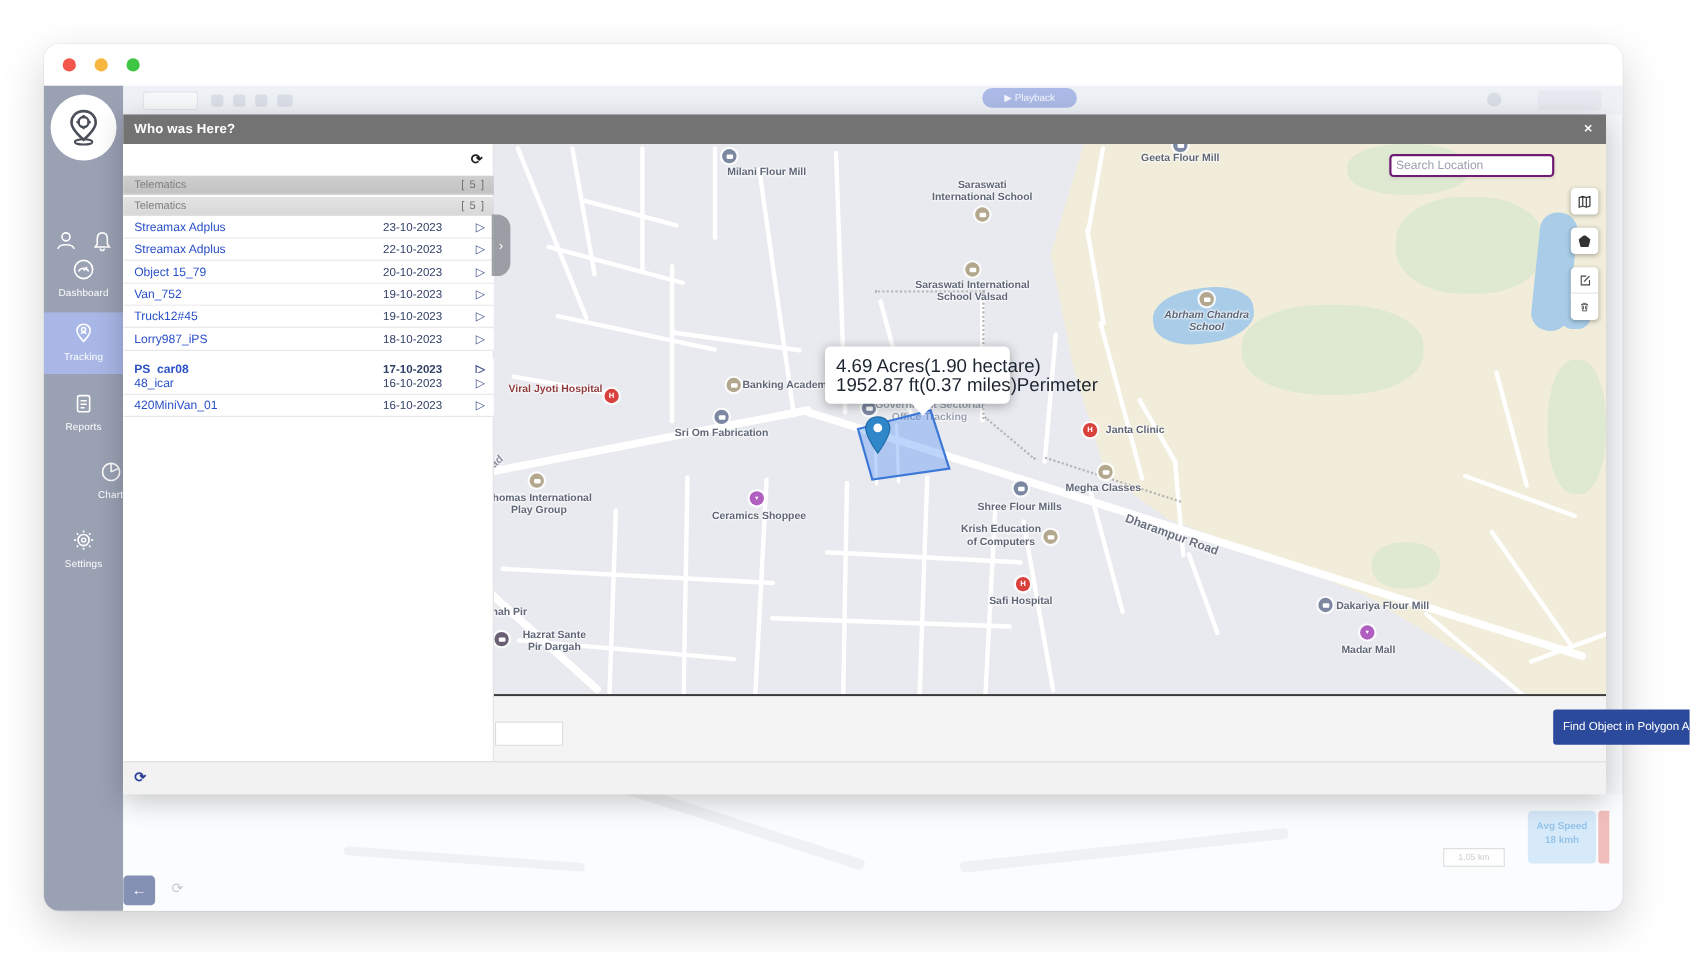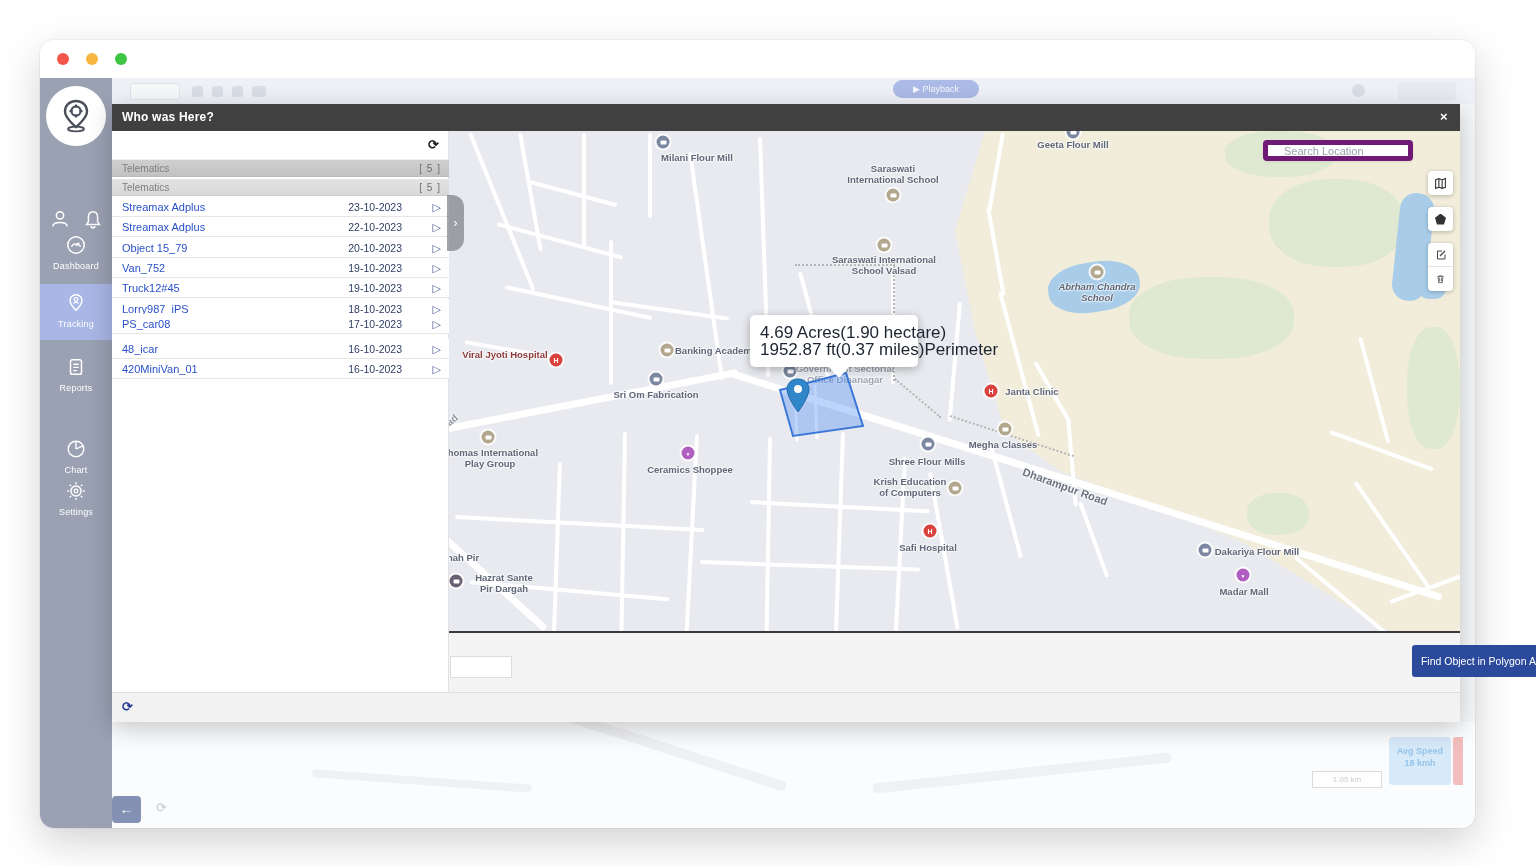--- a/index.html
+++ b/index.html
@@ -29,27 +29,27 @@
   .playback { position:absolute; left:781px; top:2px; width:86px; height:18px; background:#5b79d4; border-radius:9px;
               color:#fff; font-size:9px; text-align:center; line-height:18px; opacity:.45; }
   .bottomstrip { position:absolute; left:72px; top:682px; width:1363px; height:106px; background:#fbfcfd; border-radius:0 0 14px 0; overflow:hidden; }
   .streak { position:absolute; background:#f0f1f3; border-radius:4px; }
   .backbtn { position:absolute; left:0px; top:74px; width:29px; height:27px; background:#8490b4; border-radius:4px;
              color:#fff; font-size:14px; text-align:center; line-height:27px; }
   .f-reload { position:absolute; left:44px; top:78px; color:#9aa0ab; font-size:13px; opacity:.55; }
   .avgbox { position:absolute; left:1277px; top:15px; width:62px; height:48px; background:#d4e9f9; border-radius:4px;
             color:#8fc0e8; font-size:9px; font-weight:bold; text-align:center; padding-top:8px; line-height:12px; opacity:.92; }
   .redbox { position:absolute; left:1341px; top:15px; width:10px; height:48px; background:#f2bdbd; border-radius:3px 0 0 3px; }
-  .scalebox { position:absolute; left:1200px; top:49px; width:70px; height:17px; background:#fff; border:1px solid #d5d5d5;
+  .scalebox { position:absolute; left:1200px; top:49px; width:56px; height:17px; background:#fff; border:1px solid #d5d5d5;
               color:#c3c3c3; font-size:8px; text-align:center; line-height:15px; opacity:.8; }
 
   
   .modal { position:absolute; left:72px; top:64px; width:1348px; height:618px; background:#fff;
            box-shadow:0 6px 24px rgba(0,0,0,.22); }
-  .modal-header { position:absolute; left:0; top:0; width:1348px; height:27px; background:#404040; }
+  .modal-header { position:absolute; left:0; top:0; width:1348px; height:27px; background:#737373; }
   .modal-title { position:absolute; left:10px; top:6px; color:#fff; font-size:12px; font-weight:bold; letter-spacing:.2px; }
   .modal-close { position:absolute; left:1328px; top:5px; color:#fff; font-size:13px; font-weight:bold; cursor:default; }
 
   
   .panel { position:absolute; left:0; top:27px; width:337px; height:561px; background:#fff; border-right:1px solid #e2e2e2; }
   .search-row { position:absolute; left:0; top:0; width:337px; height:29px; border-bottom:1px solid #eee; }
   .search-input { position:absolute; left:8px; top:5px; width:300px; height:19px; border:1px solid #b9b9b9; border-radius:2px;
                   font-size:11px; padding:0 6px; color:#444; font-family:"Liberation Sans",sans-serif; }
   .search-input::placeholder { color:#666; }
   .p-reload { position:absolute; left:316px; top:6px; font-size:13px; color:#222; font-weight:bold; }
@@ -78,22 +78,22 @@
             white-space:pre-line; transform:translate(-50%,-50%); text-shadow:0 0 2px #fff,0 1px 2px #fff,0 -1px 2px #fff; z-index:6; }
   .poi { position:absolute; width:13px; height:13px; border-radius:50%; transform:translate(-50%,-50%);
          display:flex; align-items:center; justify-content:center; color:#fff; font-size:7px; font-weight:bold;
          box-shadow:0 0 0 2px rgba(255,255,255,.85); z-index:5; }
   .poi .sq { width:6px; height:4px; background:#fff; border-radius:1px; }
   .tooltip { position:absolute; left:301px; top:184px; width:168px; height:52px; background:#fff; border-radius:5px;
              box-shadow:0 2px 10px rgba(0,0,0,.3); padding:9px 10px; z-index:20; }
   .tooltip .t1,.tooltip .t2 { font-size:17px; color:#1b2430; line-height:17px; white-space:nowrap; }
   .tooltip .arrow { position:absolute; left:78px; bottom:-11px; width:0; height:0;
                     border-left:11px solid transparent; border-right:11px solid transparent; border-top:12px solid #fff; }
-  .mpsearch { position:absolute; left:814px; top:9px; width:150px; height:21px; border:5px solid #701a75; border-radius:4px;
-              font-size:11px; padding:0 16px; color:#444; box-shadow:0 1px 3px rgba(0,0,0,.08); font-family:"Liberation Sans",sans-serif; z-index:15; }
+  .mpsearch { position:absolute; left:814px; top:9px; width:150px; height:21px; border:2px solid #701a75; border-radius:4px;
+              font-size:11px; padding:0 4px; color:#444; box-shadow:0 1px 3px rgba(0,0,0,.08); font-family:"Liberation Sans",sans-serif; z-index:15; }
   .mpsearch::placeholder { color:#9aa0ad; }
   .mapbtn { position:absolute; left:979px; width:25px; height:24px; background:#fff; border-radius:4px;
             box-shadow:0 1px 4px rgba(0,0,0,.25); display:flex; align-items:center; justify-content:center; z-index:15; }
   .mapbtn-group { position:absolute; left:979px; top:112px; width:25px; height:48px; background:#fff; border-radius:4px;
                   box-shadow:0 1px 4px rgba(0,0,0,.25); z-index:15; }
   .mapbtn-group .cell { width:25px; height:24px; display:flex; align-items:center; justify-content:center; }
   .mapbtn-group .cell:first-child { border-bottom:1px solid #e4e4e4; }
   .penta { width:11px; height:11px; background:#333; clip-path:polygon(50% 0,100% 38%,82% 100%,18% 100%,0 38%); }
 
   
@@ -150,21 +150,21 @@
         </svg>
         <span class="lbl">Tracking</span>
       </div>
       <div class="nav-item" style="top:270px;">
         <svg width="22" height="22" viewBox="0 0 24 24">
           <rect x="6" y="4" width="12" height="16" rx="2" fill="none" stroke="#fff" stroke-width="1.6"></rect>
           <path d="M9 9 h6 M9 12.5 h6 M9 16 h4" stroke="#fff" stroke-width="1.4"></path>
         </svg>
         <span class="lbl">Reports</span>
       </div>
-      <div class="nav-item" style="top:352px;">
+      <div class="nav-item" style="top:332px;text-align:right;">
         <svg width="22" height="22" viewBox="0 0 24 24">
           <circle cx="12" cy="12" r="8.5" fill="none" stroke="#fff" stroke-width="1.6"></circle>
           <path d="M12 12 L12 3.5 M12 12 L19.5 8.5" stroke="#fff" stroke-width="1.5"></path>
         </svg>
         <span class="lbl">Chart</span>
       </div>
       <div class="nav-item" style="top:394px;">
         <svg width="22" height="22" viewBox="0 0 24 24">
           <circle cx="12" cy="12" r="5.5" fill="none" stroke="#fff" stroke-width="1.6"></circle>
           <circle cx="12" cy="12" r="2" fill="none" stroke="#fff" stroke-width="1.4"></circle>
@@ -243,21 +243,21 @@
             <div class="veh" style="top: 147.2px;">
               <span class="vn">Truck12#45</span>
               <span class="vd">19-10-2023</span>
               <span class="vp">▷</span>
             </div>
             <div class="veh" style="top: 167.5px;">
               <span class="vn">Lorry987_iPS</span>
               <span class="vd">18-10-2023</span>
               <span class="vp">▷</span>
             </div>
-            <div class="veh" style="top: 183px;">
+            <div class="veh" style="top: 195px; font-weight: bold;">
               <span class="vn">PS_car08</span>
               <span class="vd">17-10-2023</span>
               <span class="vp">▷</span>
             </div>
             <div class="veh" style="top: 208.1px;">
               <span class="vn">48_icar</span>
               <span class="vd">16-10-2023</span>
               <span class="vp">▷</span>
             </div>
             <div class="veh" style="top: 228.4px;">
@@ -373,21 +373,21 @@
             <div class="poi" style="left: 218px; top: 219px; background: rgb(179, 168, 142);">
               <span class="sq"></span>
             </div>
             <div class="mlabel" style="left: 56px; top: 223px; color: rgb(143, 59, 59);">Viral Jyoti Hospital</div>
             <div class="poi" style="left: 107px; top: 229px; background: rgb(217, 65, 61);">H</div>
             <div class="mlabel" style="left: 207px; top: 263px;">Sri Om Fabrication</div>
             <div class="poi" style="left: 207px; top: 248px; background: rgb(124, 136, 161);">
               <span class="sq"></span>
             </div>
             <div class="mlabel" style="left: 396px; top: 243px; color: rgb(154, 162, 178);">Government Sectorial
-Office Dinanagar</div>
+Office Tracking</div>
             <div class="poi" style="left: 341px; top: 240px; background: rgb(124, 136, 161);">
               <span class="sq"></span>
             </div>
             <div class="mlabel" style="left: 583px; top: 260px;">Janta Clinic</div>
             <div class="poi" style="left: 542px; top: 260px; background: rgb(217, 65, 61);">H</div>
             <div class="mlabel" style="left: 554px; top: 313px;">Megha Classes</div>
             <div class="poi" style="left: 556px; top: 298px; background: rgb(179, 168, 142);">
               <span class="sq"></span>
             </div>
             <div class="mlabel" style="left: 478px; top: 330px;">Shree Flour Mills</div>

